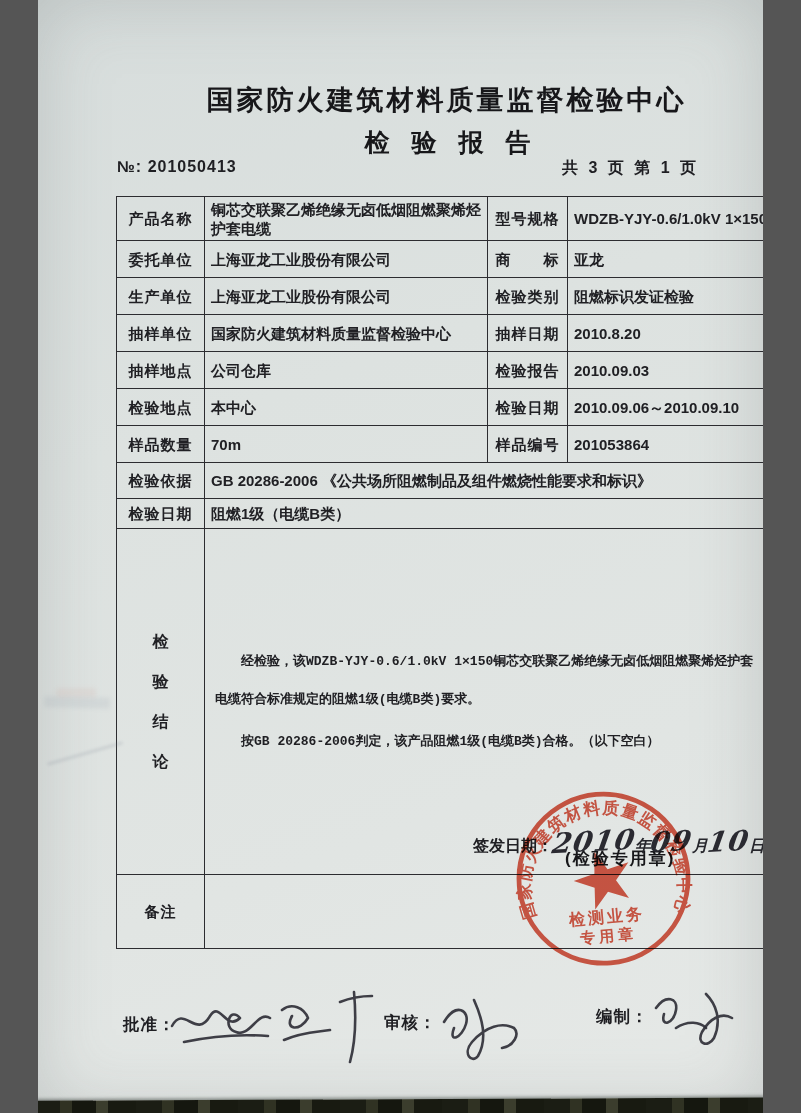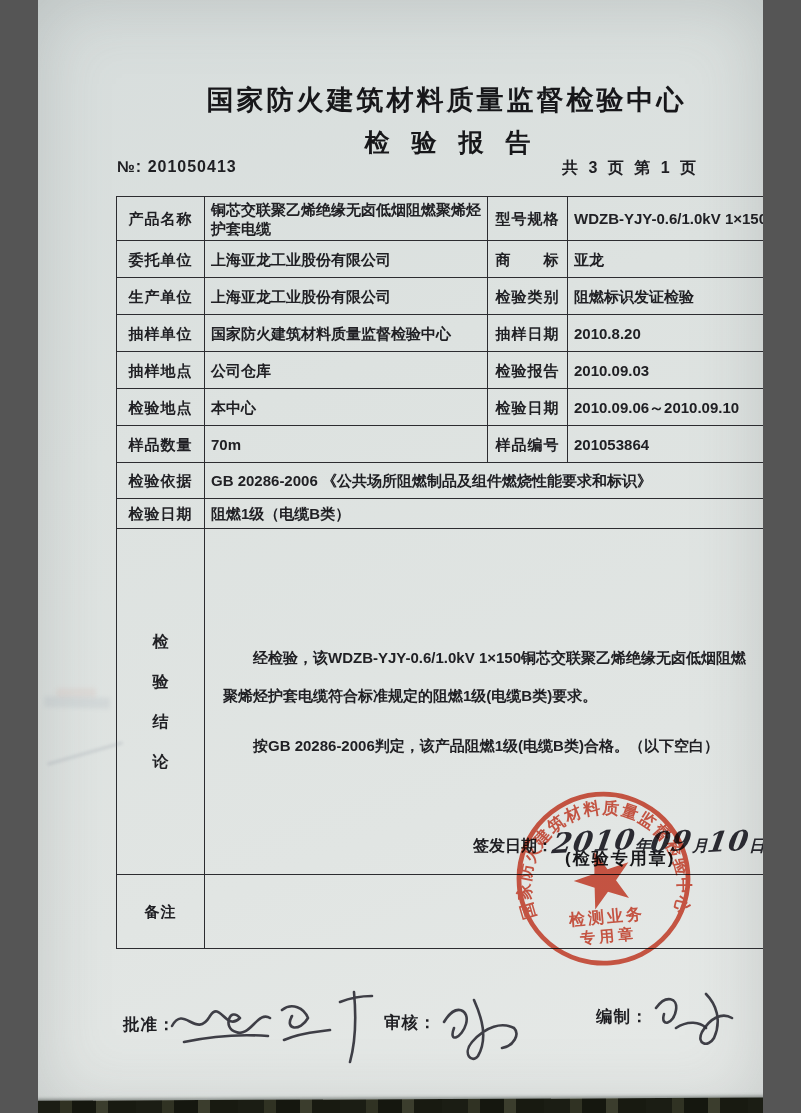--- a/index.html
+++ b/index.html
@@ -24,21 +24,21 @@
   table.report td { border:1.6px solid #2c2c30; font-size:15px; font-weight:600;
     color:#202024; padding:2px 6px; vertical-align:middle; line-height:19px;}
   td.lbl { text-align:center; letter-spacing:1px; }
   td.val { text-align:left; padding-left:9px; }
   tr.h44{height:44px} tr.h37{height:37px} tr.h36{height:36px} tr.h30{height:30px}
   tr.hconc{height:346px} tr.hrem{height:74px}
   td.conc-label { vertical-align:middle; }
   .conc-label-stack { display:flex; flex-direction:column; align-items:center; gap:21px;
     font-size:16px; font-weight:600; }
   td.conc-cell { position:relative; vertical-align:top; padding:14px 10px 0 16px; }
-  .conc-text p { text-indent:2em; line-height:38px; font-size:15px; font-weight:600; margin:12px; }
+  .conc-text p { text-indent:2em; line-height:38px; font-size:13px; font-weight:600; margin:4px;font-family:Liberation Mono, monospace; }
   .seal-note { position:absolute; left:360px; top:296px; font-size:17px; font-weight:600;
     letter-spacing:2px; color:#17171a;margin-top:24px; }
   .sign-line { position:absolute; left:268px; top:303px; display:flex; align-items:baseline; }
   .sign-label { font-size:16px; font-weight:600; }
   .hw { font-family:"DejaVu Serif",serif; font-style:italic; font-weight:bold;
         font-size:28px; color:#2a2a31; display:inline-block; transform:skewX(-12deg) rotate(-3deg); letter-spacing:1px;}
   .hw-unit { font-family:"DejaVu Serif",serif; font-style:italic; font-weight:600; font-size:16px; color:#26262c;}
   
   .footer-label { position:absolute; font-size:16.5px; font-weight:600; letter-spacing:1px; }
   .lab-approve { left:85px;  top:1014px; }

